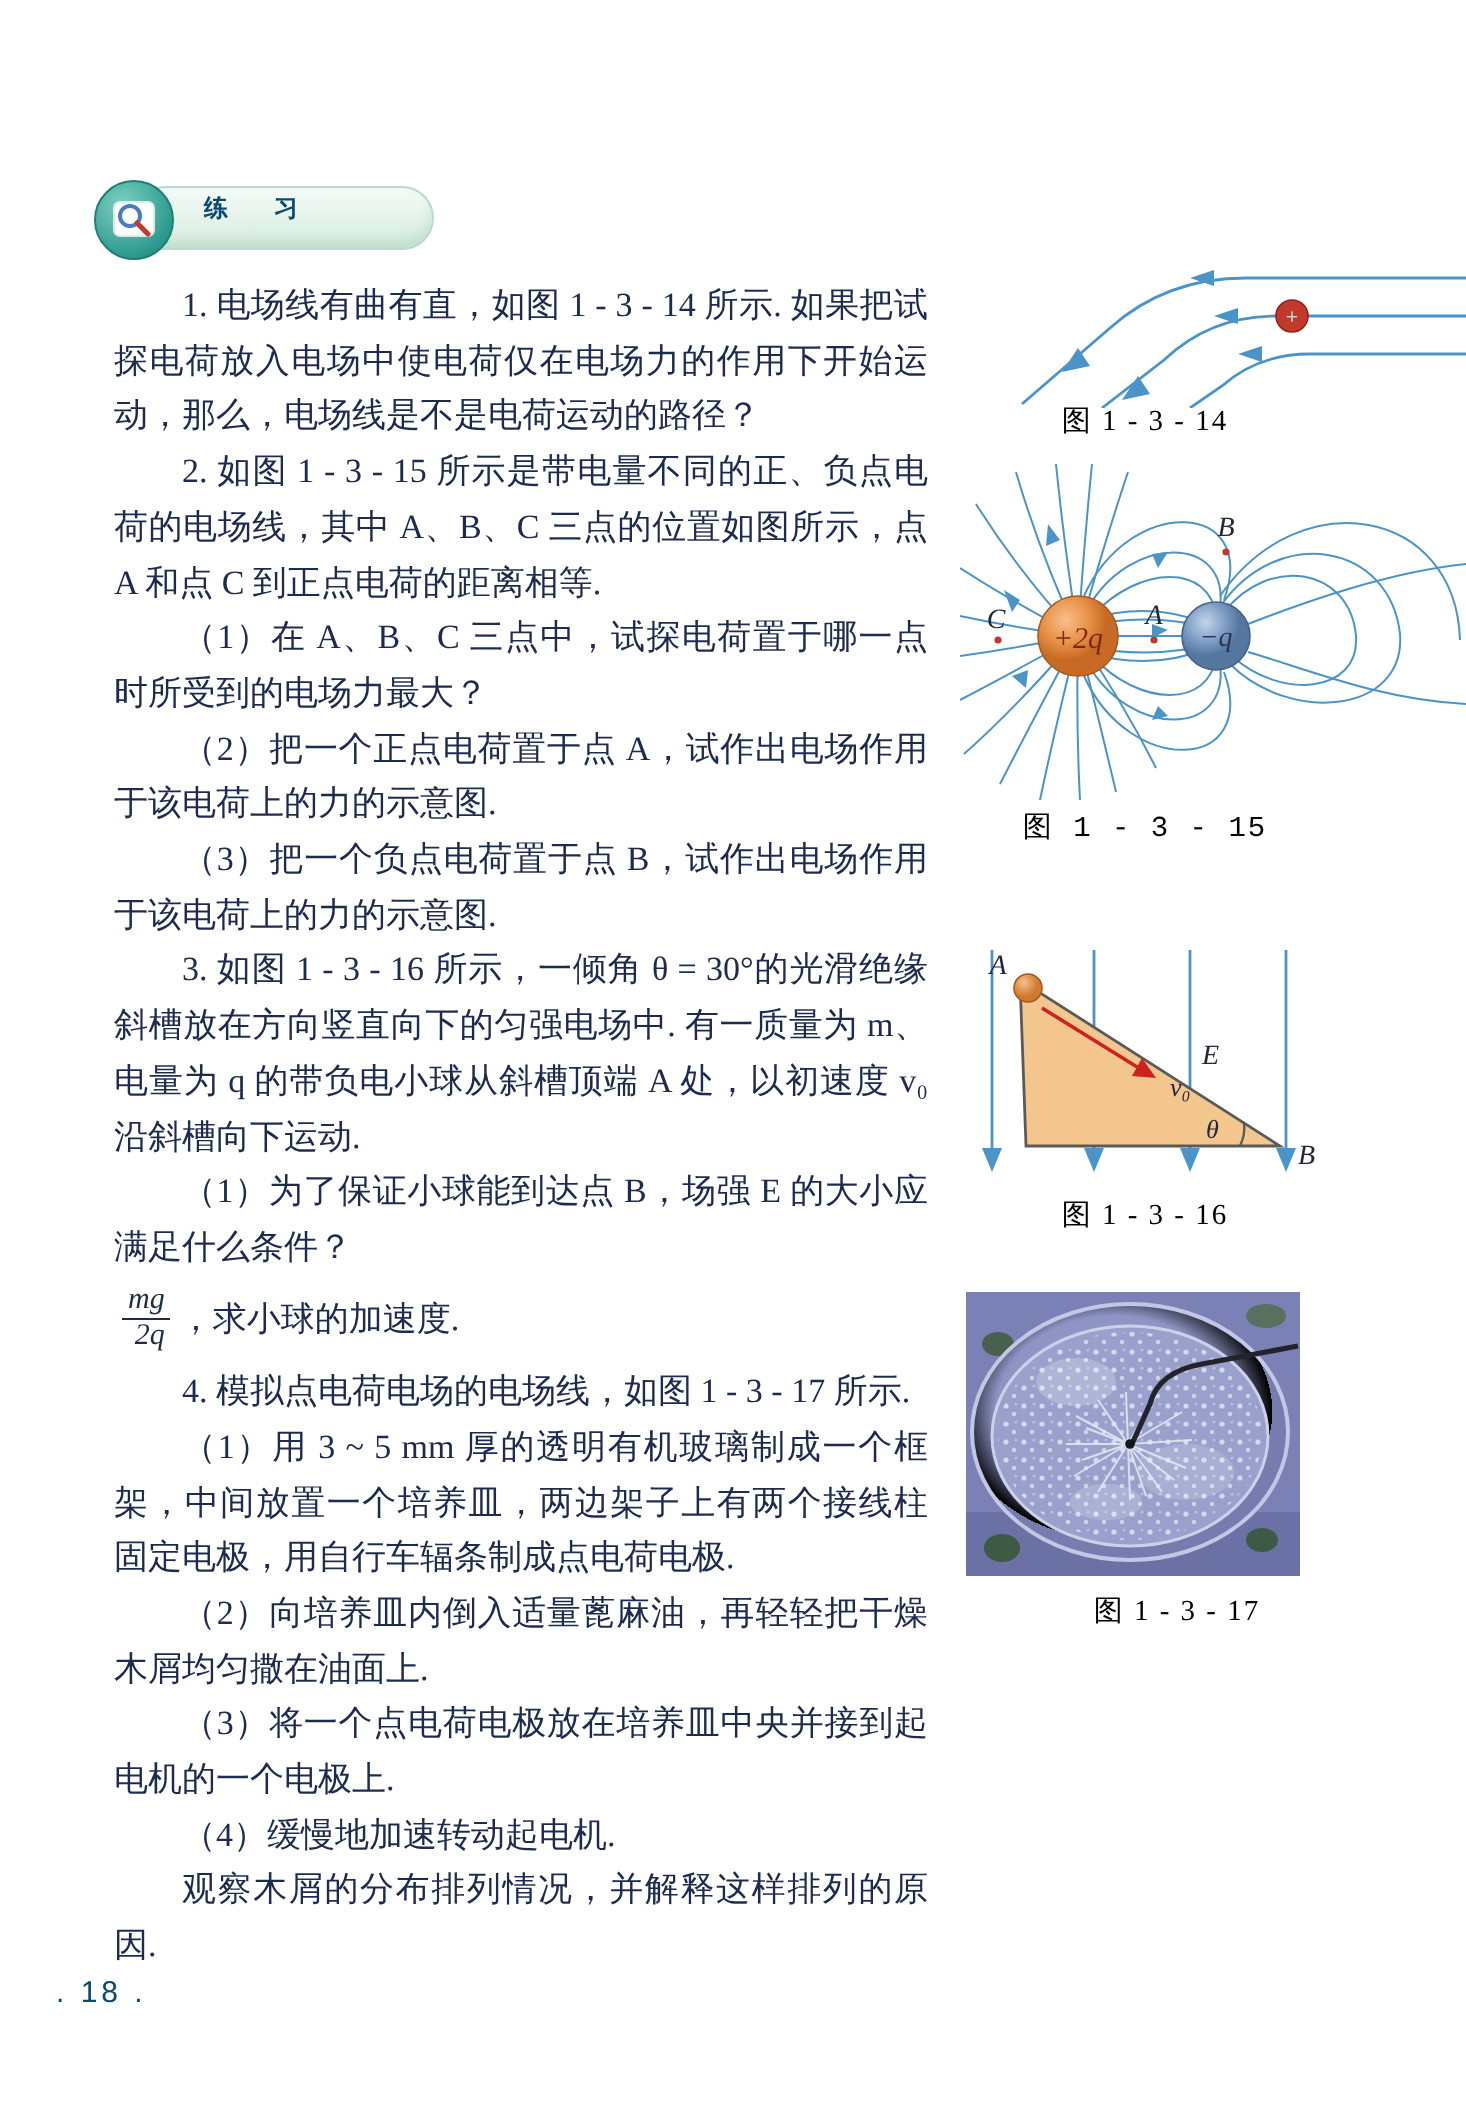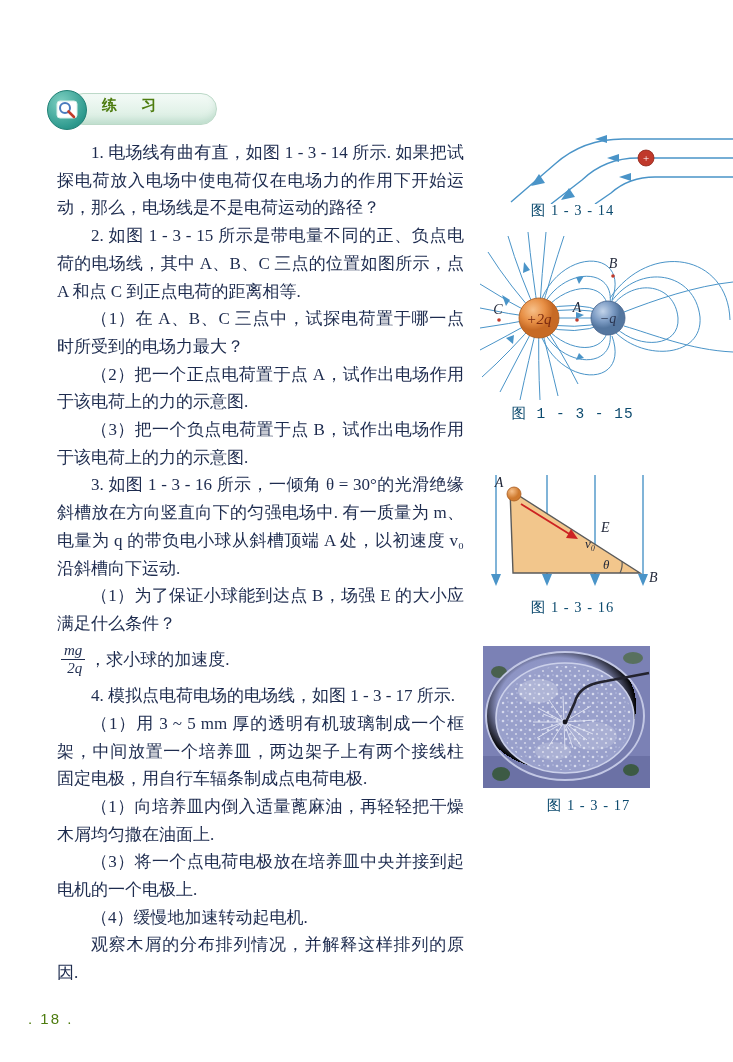--- a/index.html
+++ b/index.html
@@ -10,23 +10,23 @@
   }
   
   .hdr{position:absolute;left:47px;top:90px;height:40px;}
   .hdr-pill{
     position:absolute;left:20px;top:3px;width:148px;height:30px;
     border-radius:16px;border:1px solid #bcd9c8;
     background:linear-gradient(#f4fbf7,#d6ecdf);
     box-shadow:inset 0 -4px 6px rgba(120,180,150,.25);
   }
   .hdr-title{
-    position:absolute;left:55px;top:6px;font-size:15px;font-weight:bold;
-    letter-spacing:10px;color:#4d7c0f;white-space:nowrap;
-    font-family:Liberation Sans, sans-serif;
+    position:absolute;left:55px;top:6px;font-size:12px;font-weight:bold;
+    letter-spacing:10px;color:#0c4a6e;white-space:nowrap;
+    font-family:Liberation Serif, serif;
   }
   .hdr-circle{
     position:absolute;left:0;top:0;width:38px;height:38px;border-radius:50%;
     background:radial-gradient(circle at 35% 30%,#7fd0c2,#2e9a8e 70%,#1f7f74);
     border:1px solid #1f7f74;display:flex;align-items:center;justify-content:center;
   }
   
   .textcol{position:absolute;left:57px;top:139px;width:407px;}
   .para{
     margin:0;font-size:17px;line-height:27.7px;text-align:justify;
@@ -36,25 +36,25 @@
   .formula-para .pre{padding-left:2em;}
   .frac{
     display:inline-block;vertical-align:middle;text-align:right;
     margin:0 4px;line-height:1.05;font-size:15px;
   }
   .frac .num{display:block;padding:0 3px 1px 3px;}
   .frac .den{display:block;border-top:1.5px solid #1d2b4e;padding:1px 3px 0 3px;}
   
   .fig{position:absolute;}
   .figcap{
-    position:absolute;width:145px;text-align:center;font-size:14.5px;color:#0c4a6e;
+    position:absolute;width:145px;text-align:center;font-size:14.5px;color:#000000;
     letter-spacing:1px;
   }
   .pagenum{
-    position:absolute;left:28px;top:1010px;font-size:15px;color:#4d7c0f;
+    position:absolute;left:28px;top:988px;font-size:15px;color:#0c4a6e;
     font-family:"Liberation Sans","DejaVu Sans",sans-serif;letter-spacing:2px;
   }
   svg text{font-family:"Liberation Serif","DejaVu Serif",serif;}
   .var{font-style:italic;}
 </style>
 </head>
 <body>
 
 <div class="hdr">
   <div class="hdr-pill"></div>
@@ -78,21 +78,21 @@
   <p class="para">（1）为了保证小球能到达点 B，场强 E 的大小应满足什么条件？</p>
   <p class="para formula-para">
       <span class="frac">
         <span class="num var">mg</span>
         <span class="den var">2q</span>
       </span>
       <span>，求小球的加速度.</span>
     </p>
   <p class="para">4. 模拟点电荷电场的电场线，如图 1 - 3 - 17 所示.</p>
   <p class="para">（1）用 3 ~ 5 mm 厚的透明有机玻璃制成一个框架，中间放置一个培养皿，两边架子上有两个接线柱固定电极，用自行车辐条制成点电荷电极.</p>
-  <p class="para">（1）向培养皿内倒入适量蓖麻油，再轻轻把干燥木屑均匀撒在油面上.</p>
+  <p class="para">（2）向培养皿内倒入适量蓖麻油，再轻轻把干燥木屑均匀撒在油面上.</p>
   <p class="para">（3）将一个点电荷电极放在培养皿中央并接到起电机的一个电极上.</p>
   <p class="para">（4）缓慢地加速转动起电机.</p>
   <p class="para">观察木屑的分布排列情况，并解释这样排列的原因.</p>
 </div>
 
 <div class="fig" style="left:483px;top:130px;">
   <svg width="250" height="74" viewBox="0 0 250 74">
     <g fill="none" stroke="#4a94c8" stroke-width="1.4">
       <path d="M250,9 L140,9 Q100,9 72,34 L28,72"></path>
       <path d="M250,28 L155,28 Q122,28 99,50 L68,74"></path>

